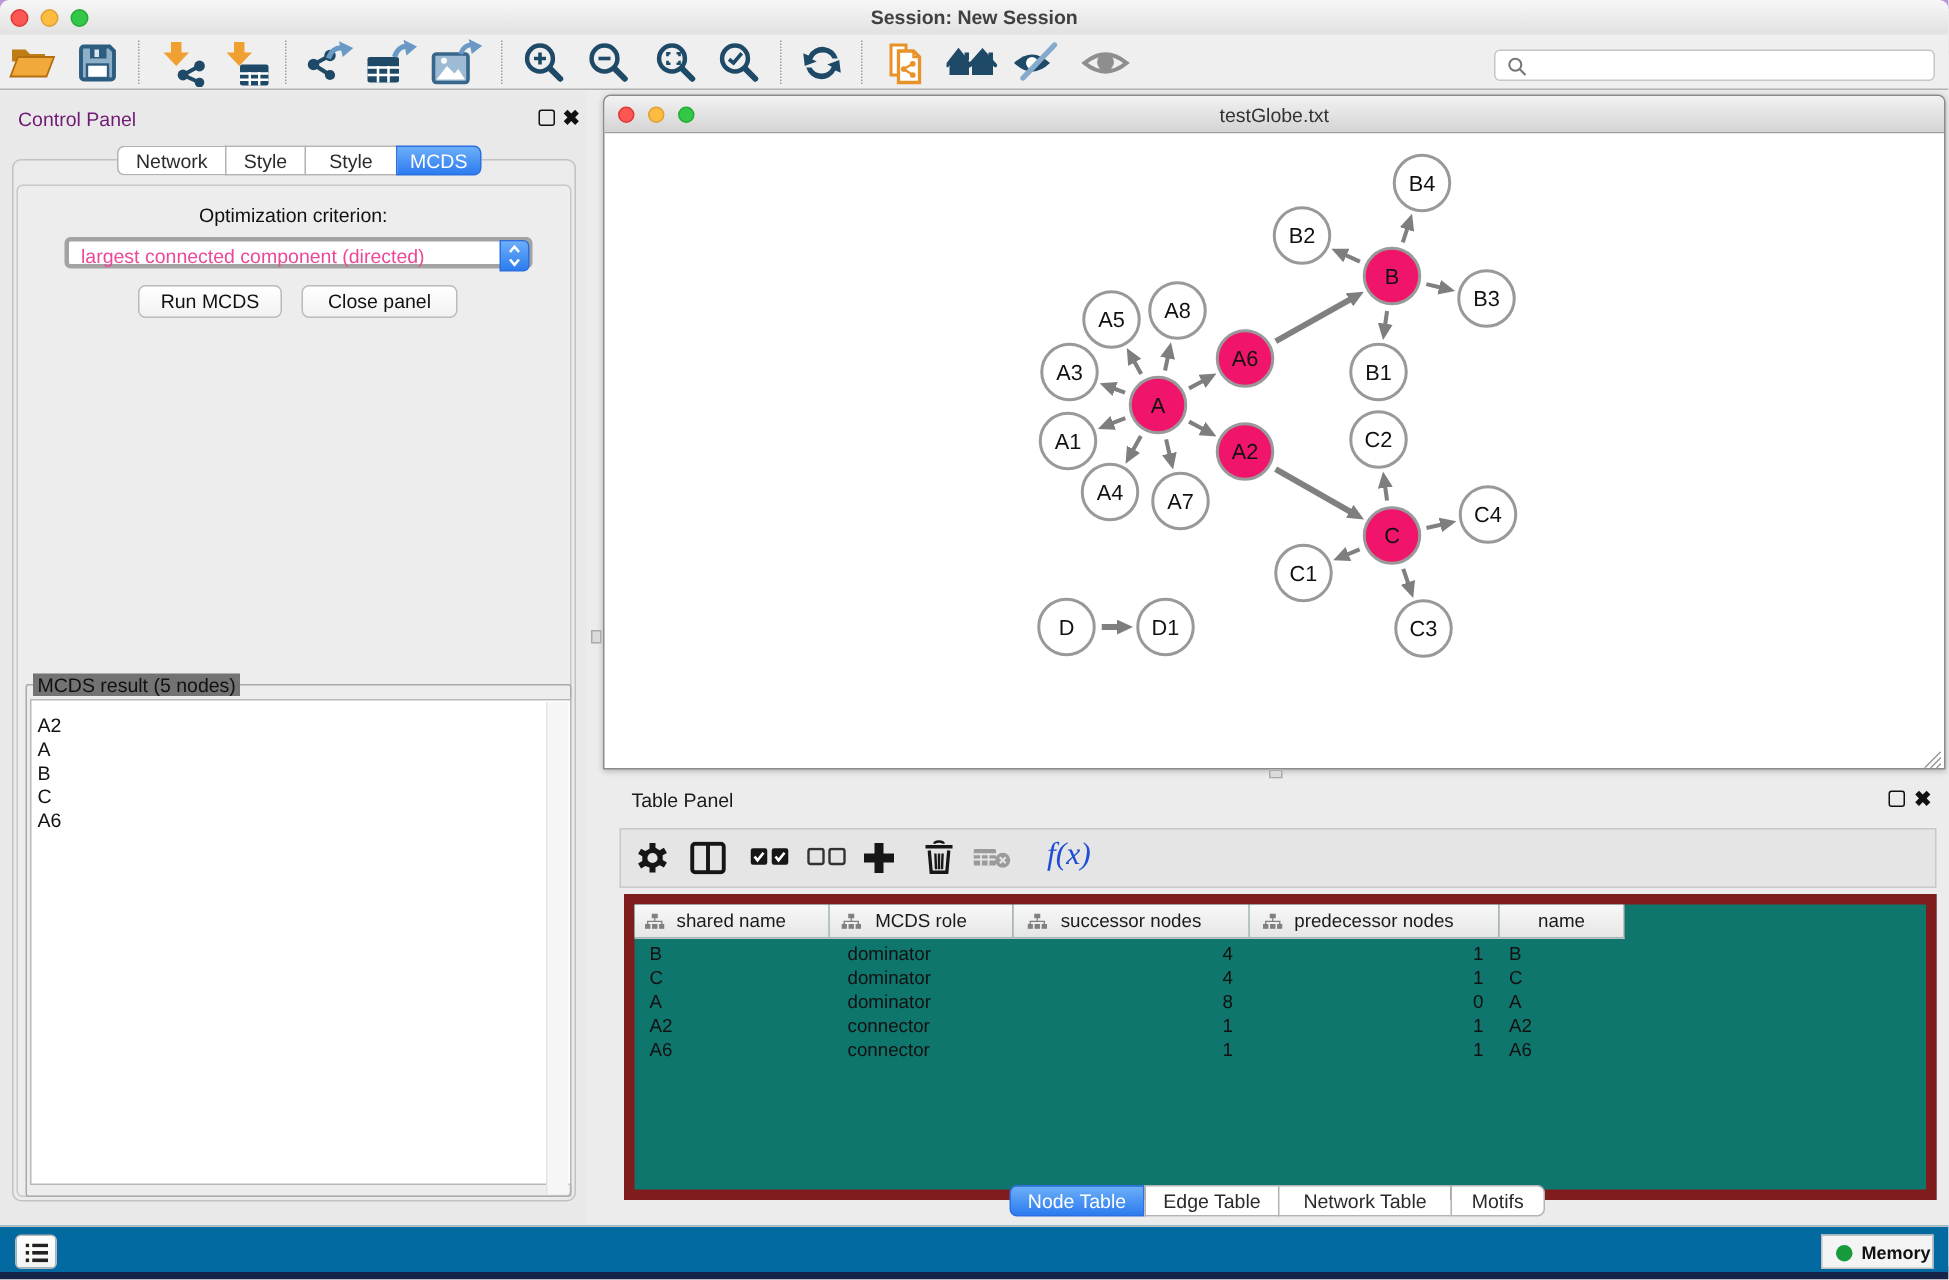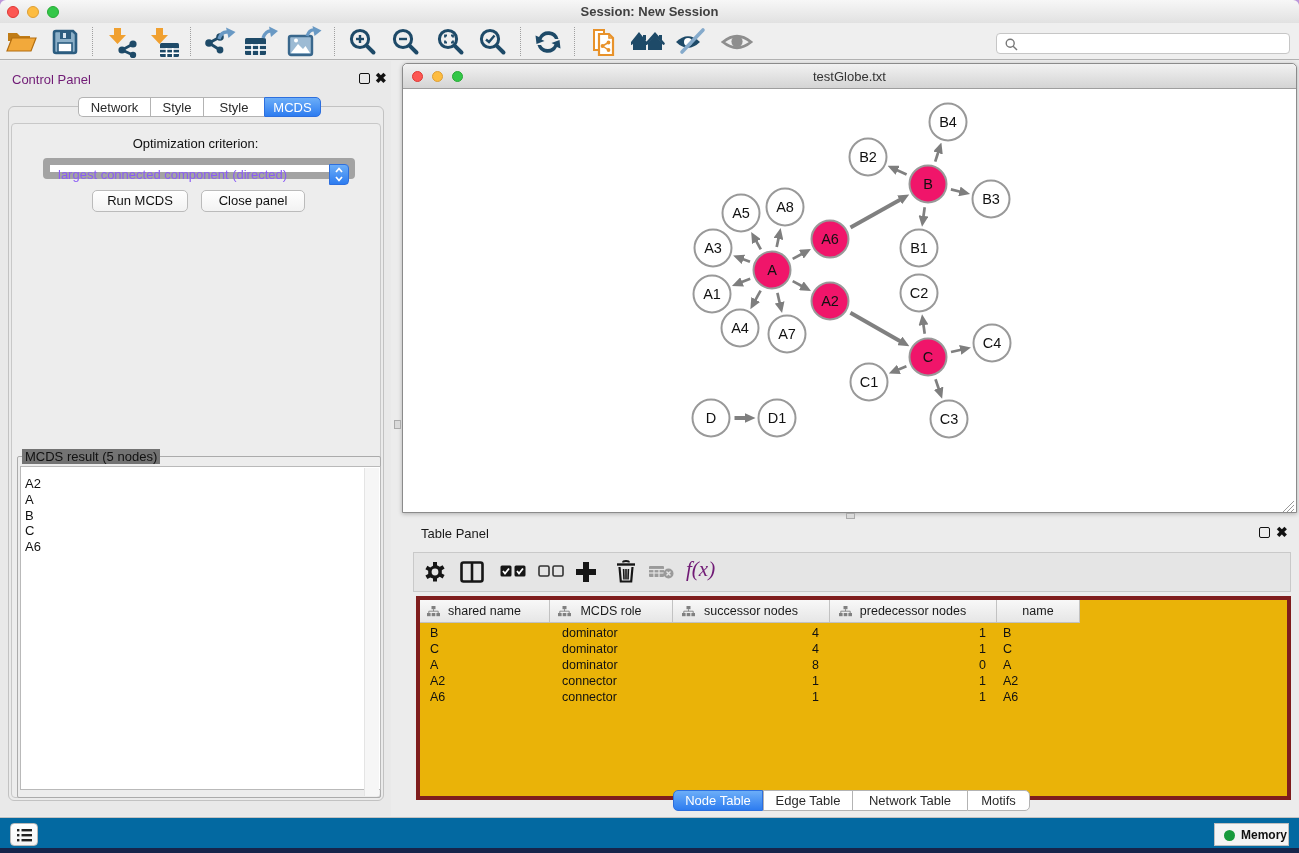--- a/index.html
+++ b/index.html
@@ -24,21 +24,21 @@
 #cpanel .ptitle { left:12px; top:11px; font-size:13px; color:#701a75; }
 .float-ic { width:11px; height:11px; border:1.6px solid #111; border-radius:2px; }
 .close-ic { font-size:14px; font-weight:bold; color:#111; }
 #cpbox { left:8px; top:45px; width:376px; height:695px; background:#EBEBEB; border:1px solid #C2C2C2; border-radius:6px; }
 #cpbox2 { left:11px; top:62px; width:370px; height:675px; background:#EDEDED; border:1px solid #C8C8C8; border-radius:4px; }
 #cptabs { left:78px; top:36px; height:20px; display:flex; font-size:13px; color:#2A2A2A; }
 #cptabs .tab { background:#FFFFFF; border:1px solid #B3B3B3; border-right:none; padding:0 0; line-height:19px; text-align:center; }
 #cptabs .tab:first-child { border-radius:5px 0 0 5px; }
 #cptabs .tab.sel { background:linear-gradient(#6CAEF8,#2D7CF0); color:#FFFFFF; border:1px solid #2D6FDE; border-radius:0 5px 5px 0; }
 #optlabel { left:0; top:75px; width:391px; text-align:center; font-size:13px; color:#111; }
-#dropdown { left:43px; top:97px; width:312px; height:21px; background:#FFFFFF; border:7px solid #a3a3a3; border-radius:4px; font-size:13px; color:#8b5cf6; line-height:19px; padding-left:8px; }
+#dropdown { left:43px; top:97px; width:312px; height:21px; background:#FFFFFF; border:3px solid #a3a3a3; border-radius:4px; font-size:13px; color:#ec4899; line-height:19px; padding-left:8px; }
 #ddbtn { right:-1px; top:-1px; width:20px; height:21px; background:linear-gradient(#6CAEF8,#2D7CF0); border:1px solid #2D6FDE; border-radius:0 4px 4px 0; }
 .chev { position:absolute; left:5px; width:8px; height:8px; }
 .btn { background:linear-gradient(#FFFFFF,#F2F2F2); border:1px solid #BBBBBB; border-radius:5px; font-size:13px; color:#111; text-align:center; line-height:20px; height:22px; }
 #runbtn { left:92px; top:129px; width:96px; }
 #closebtn { left:201px; top:129px; width:104px; }
 #mcdsgrp { left:17px; top:395px; width:364px; height:342px; border:1px solid #ABABAB; border-radius:2px; }
 #mcdsttl { left:4px; top:-8px; background:#737373; padding:0 3px; font-size:13px; color:#111; }
 #mcdslist { left:2px; top:9px; width:361px; height:324px; background:#FFFFFF; border:1px solid #B9B9B9; font-size:13px; color:#111; }
 #mcdslist .it { padding-left:4px; height:15.8px; line-height:15.8px; }
 #mcdstrack { right:1px; top:1px; width:15px; height:328px; background:#F6F6F6; border-left:1px solid #E4E4E4; }
@@ -48,21 +48,21 @@
 #nettb .t1 { left:9px; top:7px; width:11px; height:11px; background:#FC5753; border:0.5px solid #DF3834; }
 #nettb .t2 { left:29px; top:7px; width:11px; height:11px; background:#FDBC40; border:0.5px solid #DE9F34; }
 #nettb .t3 { left:49px; top:7px; width:11px; height:11px; background:#33C748; border:0.5px solid #27AA35; }
 #nettitle { left:0; top:5px; width:893px; text-align:center; font-size:13px; color:#333; }
 #graph text { font-size:14.5px; fill:#111; font-family:"Liberation Sans",sans-serif; }
 #graph line { stroke:#808080; }
 
 #tpanel { left:402px; top:519px; width:897px; height:297px; background:#ECECEC; }
 #tpanel .ptitle { left:19px; top:7px; font-size:13px; color:#1A1A1A; }
 #ttools { left:11px; top:33px; width:878px; height:40px; background:#E5E5E5; border:1px solid #C9C9C9; }
-#tblwrap { left:14px; top:77px; width:875px; height:204px; background:#eab308; border:4px solid #7f1d1d; }
+#tblwrap { left:14px; top:77px; width:875px; height:204px; background:#0f766e; border:7px solid #7f1d1d; }
 .th { position:absolute; top:0; height:23px; background:linear-gradient(#F8F8F8,#E6E6E6); border-right:1px solid #C2C2C2; border-bottom:1px solid #C2C2C2; font-size:12.5px; color:#1A1A1A; text-align:center; line-height:23px; }
 .td { position:absolute; font-size:12.5px; color:#111; height:16px; line-height:16px; }
 #btabs { left:271px; top:271px; height:21px; display:flex; font-size:13px; color:#2A2A2A; }
 #btabs .tab { background:#FFFFFF; border:1px solid #B3B3B3; border-right:none; line-height:20px; text-align:center; }
 #btabs .tab:first-child { border-radius:5px 0 0 5px; background:linear-gradient(#6CAEF8,#2D7CF0); color:#FFF; border:1px solid #2D6FDE; }
 #btabs .tab:last-child { border-right:1px solid #B3B3B3; border-radius:0 5px 5px 0; }
 
 #statusbar { left:0; top:817px; width:1299px; height:31px; background:#0369a1; border-top:1px solid #C2C2C2;font-weight:bold; }
 #lstbtn { left:10px; top:5px; width:28px; height:23px; background:linear-gradient(#FFFFFF,#F4F4F4); border:1px solid #B9B9B9; border-radius:4px; }
 #membtn { left:1214px; top:5px; width:75px; height:23px; background:#F4F4F4; border:1px solid #BFBFBF; font-size:12px; color:#111; }
@@ -387,21 +387,21 @@
       </g>
     <g stroke="#E5E5E5" stroke-width="1.2">
         <line x1="0" y1="4.5" x2="15" y2="4.5"></line>
         <line x1="0" y1="8" x2="15" y2="8"></line>
         <line x1="5" y1="4" x2="5" y2="12"></line>
         <line x1="10" y1="4" x2="10" y2="12"></line>
       </g>
     <circle cx="19.5" cy="8.5" r="5" fill="#9A9A9A"></circle>
     <path d="M17.5 6.5 L21.5 10.5 M21.5 6.5 L17.5 10.5" stroke="#E5E5E5" stroke-width="1.4"></path>
   </svg>
-  <div class="abs" style="left:284px;top:38px;font-family:'Liberation Serif',serif;font-style:italic;font-size:21px;color:#701a75">f(x)</div>
+  <div class="abs" style="left:296px;top:38px;font-family:'Liberation Serif',serif;font-style:italic;font-size:21px;color:#1d4ed8">f(x)</div>
   <div class="abs" id="tblwrap">
     <div class="th" style="left:0;width:130px"><svg class="abs" style="left:7px;top:6px" width="13" height="11" viewBox="0 0 13 11">
           <g fill="#808080">
             <rect x="4.5" y="0" width="4" height="3.2"></rect>
             <rect x="0" y="7" width="3.6" height="3.2"></rect>
             <rect x="4.7" y="7" width="3.6" height="3.2"></rect>
             <rect x="9.4" y="7" width="3.6" height="3.2"></rect>
           </g>
           <g stroke="#808080" stroke-width="0.9" fill="none">
             <path d="M6.5 3.2 v2 M1.8 7 v-1.8 h9.4 V7"></path>

